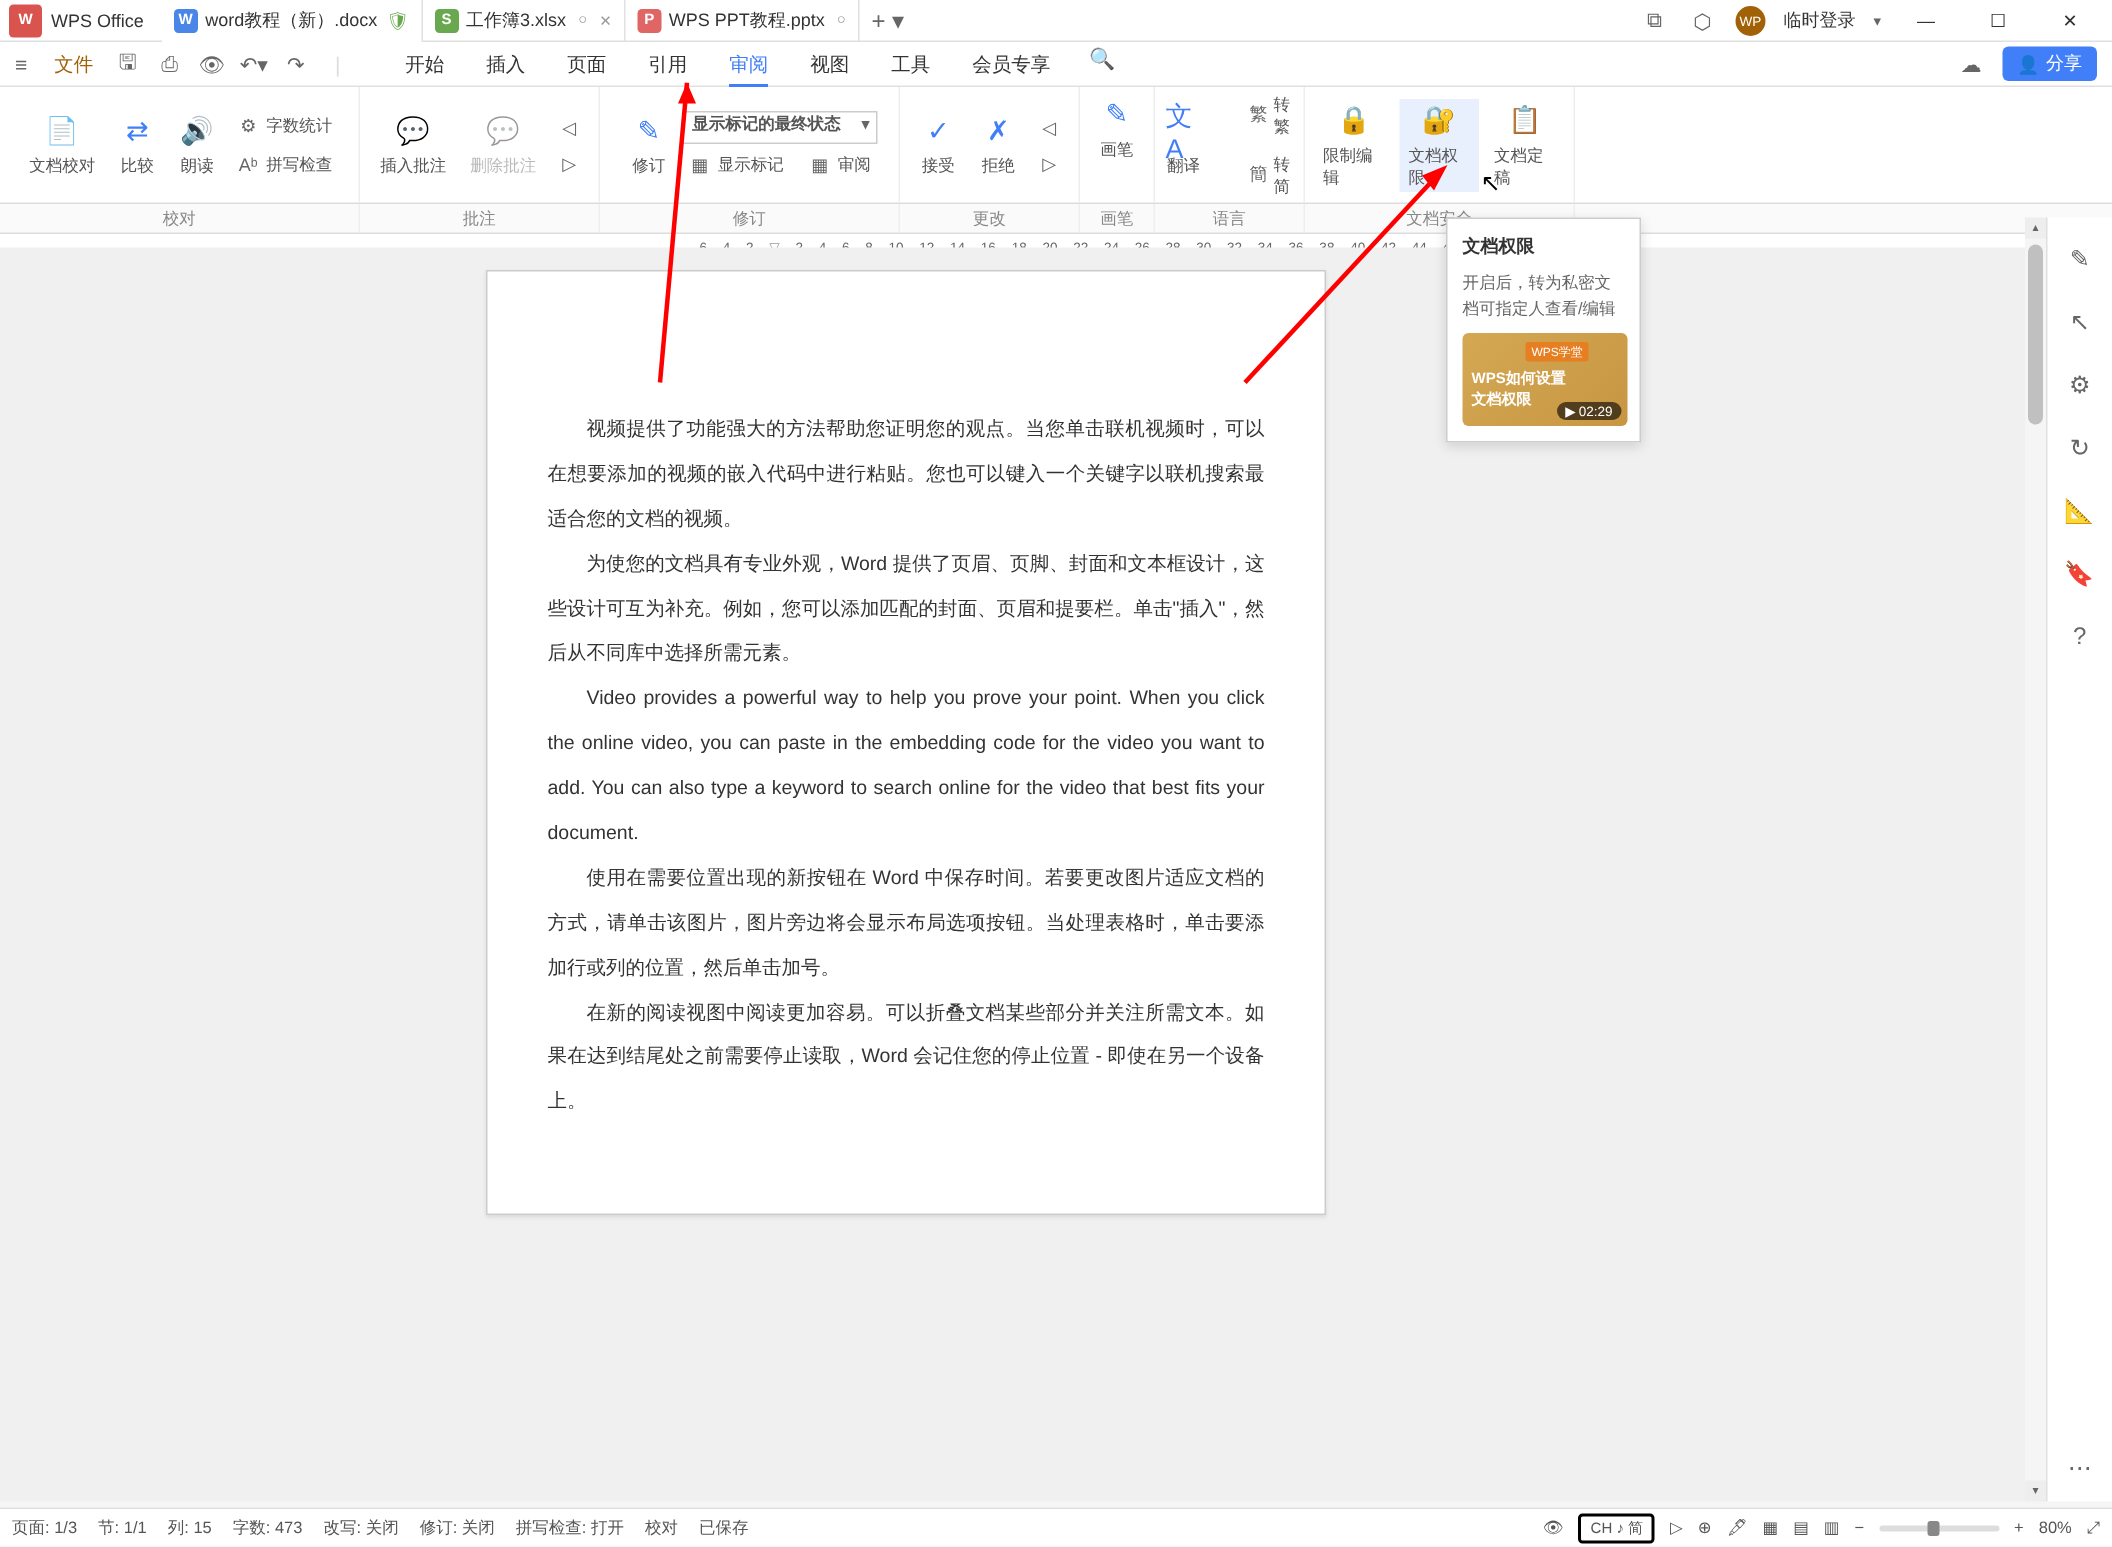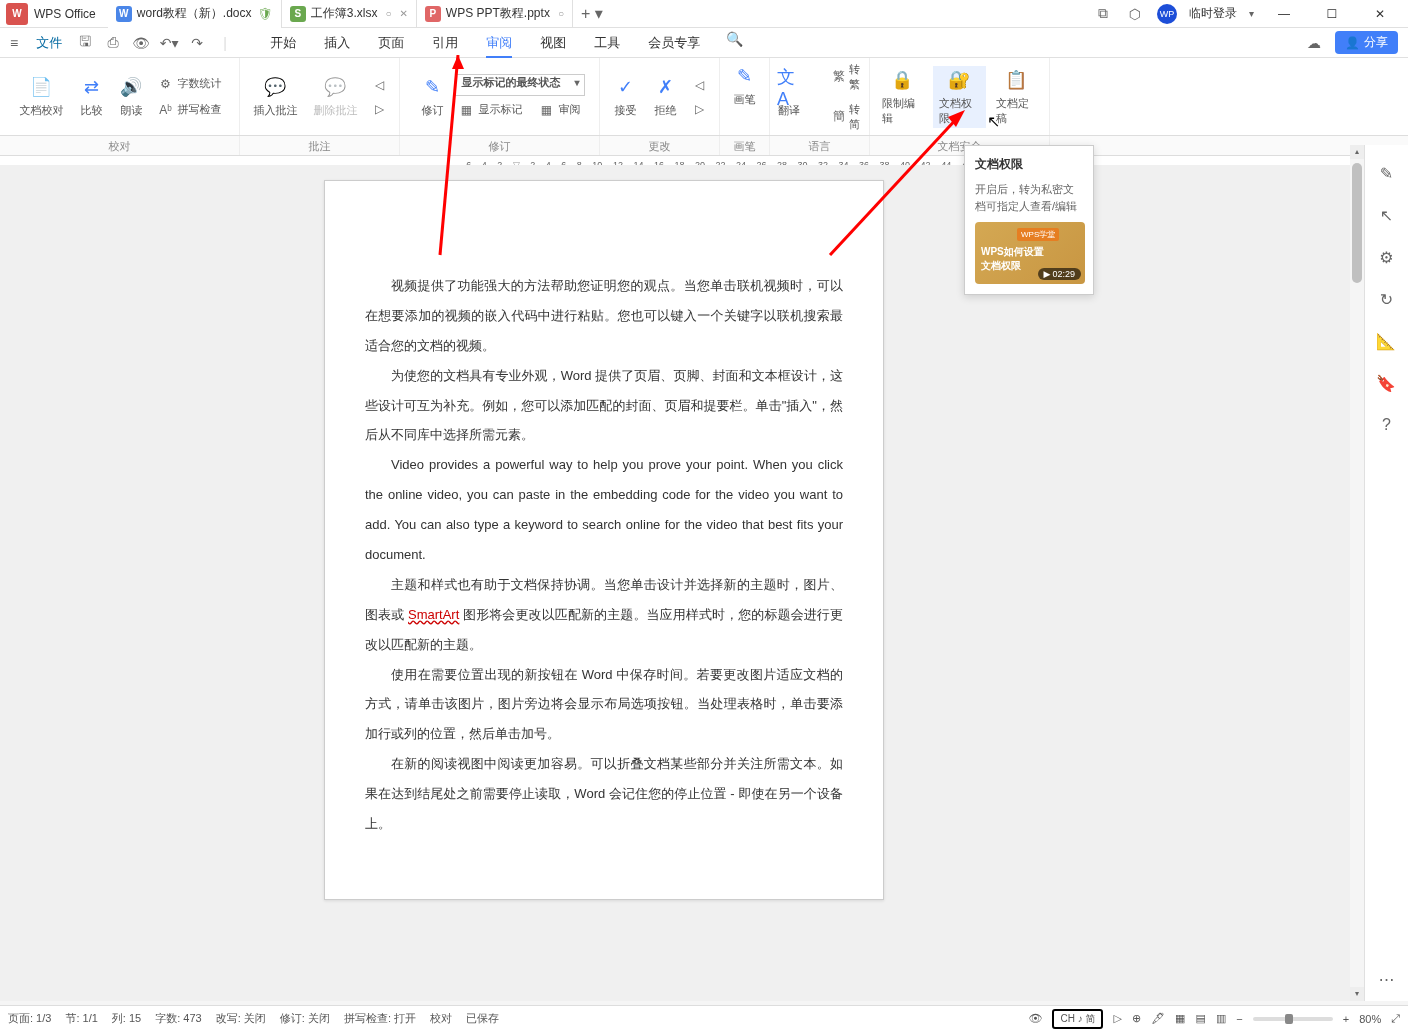--- a/index.html
+++ b/index.html
@@ -13,29 +13,29 @@
 .tab.active { background: #fff; }
 .tab-icon { width: 16px; height: 16px; border-radius: 3px; margin-right: 5px; display: flex; align-items: center; justify-content: center; font-size: 10px; font-weight: bold; color: #fff; }
 .tab-icon.word { background: #4a86e8; }
 .tab-icon.sheet { background: #6aa84f; }
 .tab-icon.ppt { background: #e06666; }
 .tab-close { margin-left: 8px; color: #999; font-size: 10px; }
 .shield { color: #6aa84f; margin-left: 6px; font-size: 12px; }
 .tab-add { padding: 0 8px; color: #666; font-size: 16px; }
 .titlebar-right { margin-left: auto; display: flex; align-items: center; gap: 12px; padding-right: 10px; }
 .titlebar-icon { width: 20px; height: 20px; color: #666; display: flex; align-items: center; justify-content: center; font-size: 14px; }
-.avatar { width: 20px; height: 20px; border-radius: 50%; background: #1d4ed8; color: #fff; font-size: 9px; display: flex; align-items: center; justify-content: center; }
+.avatar { width: 20px; height: 20px; border-radius: 50%; background: #a16207; color: #fff; font-size: 9px; display: flex; align-items: center; justify-content: center; }
 .login-text { font-size: 12px; color: #333; }
 .win-btn { width: 36px; height: 28px; display: flex; align-items: center; justify-content: center; color: #333; font-size: 12px; }
 
 
 .menubar { height: 30px; background: #fff; display: flex; align-items: center; border-bottom: 1px solid #e0e0e0; }
 .menu-left { display: flex; align-items: center; gap: 6px; padding-left: 4px; }
 .hamburger { padding: 0 6px; color: #666; font-size: 14px; }
-.file-menu { font-size: 13px; color: #0369a1; padding: 0 6px; }
+.file-menu { font-size: 13px; color: #a16207; padding: 0 6px; }
 .qat-icon { width: 22px; height: 22px; display: flex; align-items: center; justify-content: center; color: #666; font-size: 14px; }
 .menu-tabs { display: flex; margin-left: 20px; }
 .menu-tab { padding: 0 14px; height: 30px; line-height: 30px; font-size: 13px; color: #333; position: relative; }
 .menu-tab.active { color: #417ff9; }
 .menu-tab.active::after { content: ''; position: absolute; bottom: 0; left: 14px; right: 14px; height: 2px; background: #417ff9; }
 .menubar-right { margin-left: auto; display: flex; align-items: center; gap: 10px; padding-right: 10px; }
 .share-btn { background: #417ff9; color: #fff; padding: 3px 10px; border-radius: 4px; font-size: 12px; display: flex; align-items: center; gap: 4px; }
 
 
 .ribbon { height: 78px; background: #fff; display: flex; border-bottom: 1px solid #ddd; }
@@ -329,21 +329,20 @@
       <span>46</span>
   </div>
 </div>
 
 <div class="doc-area">
   <div class="drag-handle">⋮⋮</div>
   <div class="page">
     <p>视频提供了功能强大的方法帮助您证明您的观点。当您单击联机视频时，可以在想要添加的视频的嵌入代码中进行粘贴。您也可以键入一个关键字以联机搜索最适合您的文档的视频。</p>
     <p>为使您的文档具有专业外观，Word 提供了页眉、页脚、封面和文本框设计，这些设计可互为补充。例如，您可以添加匹配的封面、页眉和提要栏。单击"插入"，然后从不同库中选择所需元素。</p>
     <p>Video provides a powerful way to help you prove your point. When you click the online video, you can paste in the embedding code for the video you want to add. You can also type a keyword to search online for the video that best fits your document.</p>
-    <p><span>主题和样式也有助于文档保持协调。当您单击设计并选择新的主题时，图片、图表或 </span><span class="smartart">SmartArt</span><span> 图形将会更改以匹配新的主题。当应用样式时，您的标题会进行更改以匹配新的主题。</span></p>
     <p>使用在需要位置出现的新按钮在 Word 中保存时间。若要更改图片适应文档的方式，请单击该图片，图片旁边将会显示布局选项按钮。当处理表格时，单击要添加行或列的位置，然后单击加号。</p>
     <p>在新的阅读视图中阅读更加容易。可以折叠文档某些部分并关注所需文本。如果在达到结尾处之前需要停止读取，Word 会记住您的停止位置 - 即使在另一个设备上。</p>
   </div>
 </div>
 
 <svg class="arrow" style="left:430px;top:55px;width:40px;height:210px;">
   <line class="arrow-line" x1="28" y1="0" x2="10" y2="200"></line>
   <polygon class="arrow-head" points="28,0 22,14 34,14"></polygon>
 </svg>
 <svg class="arrow" style="left:820px;top:105px;width:180px;height:160px;">

